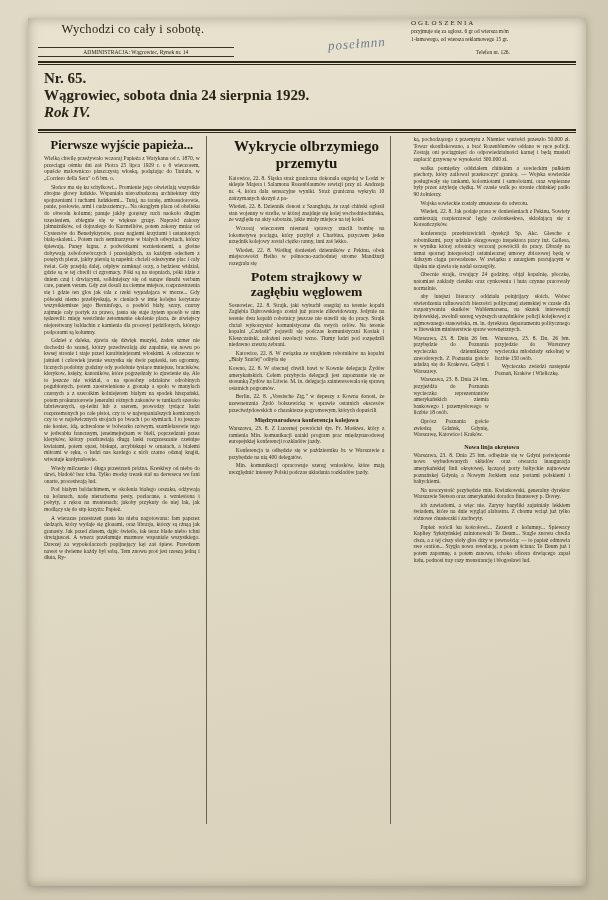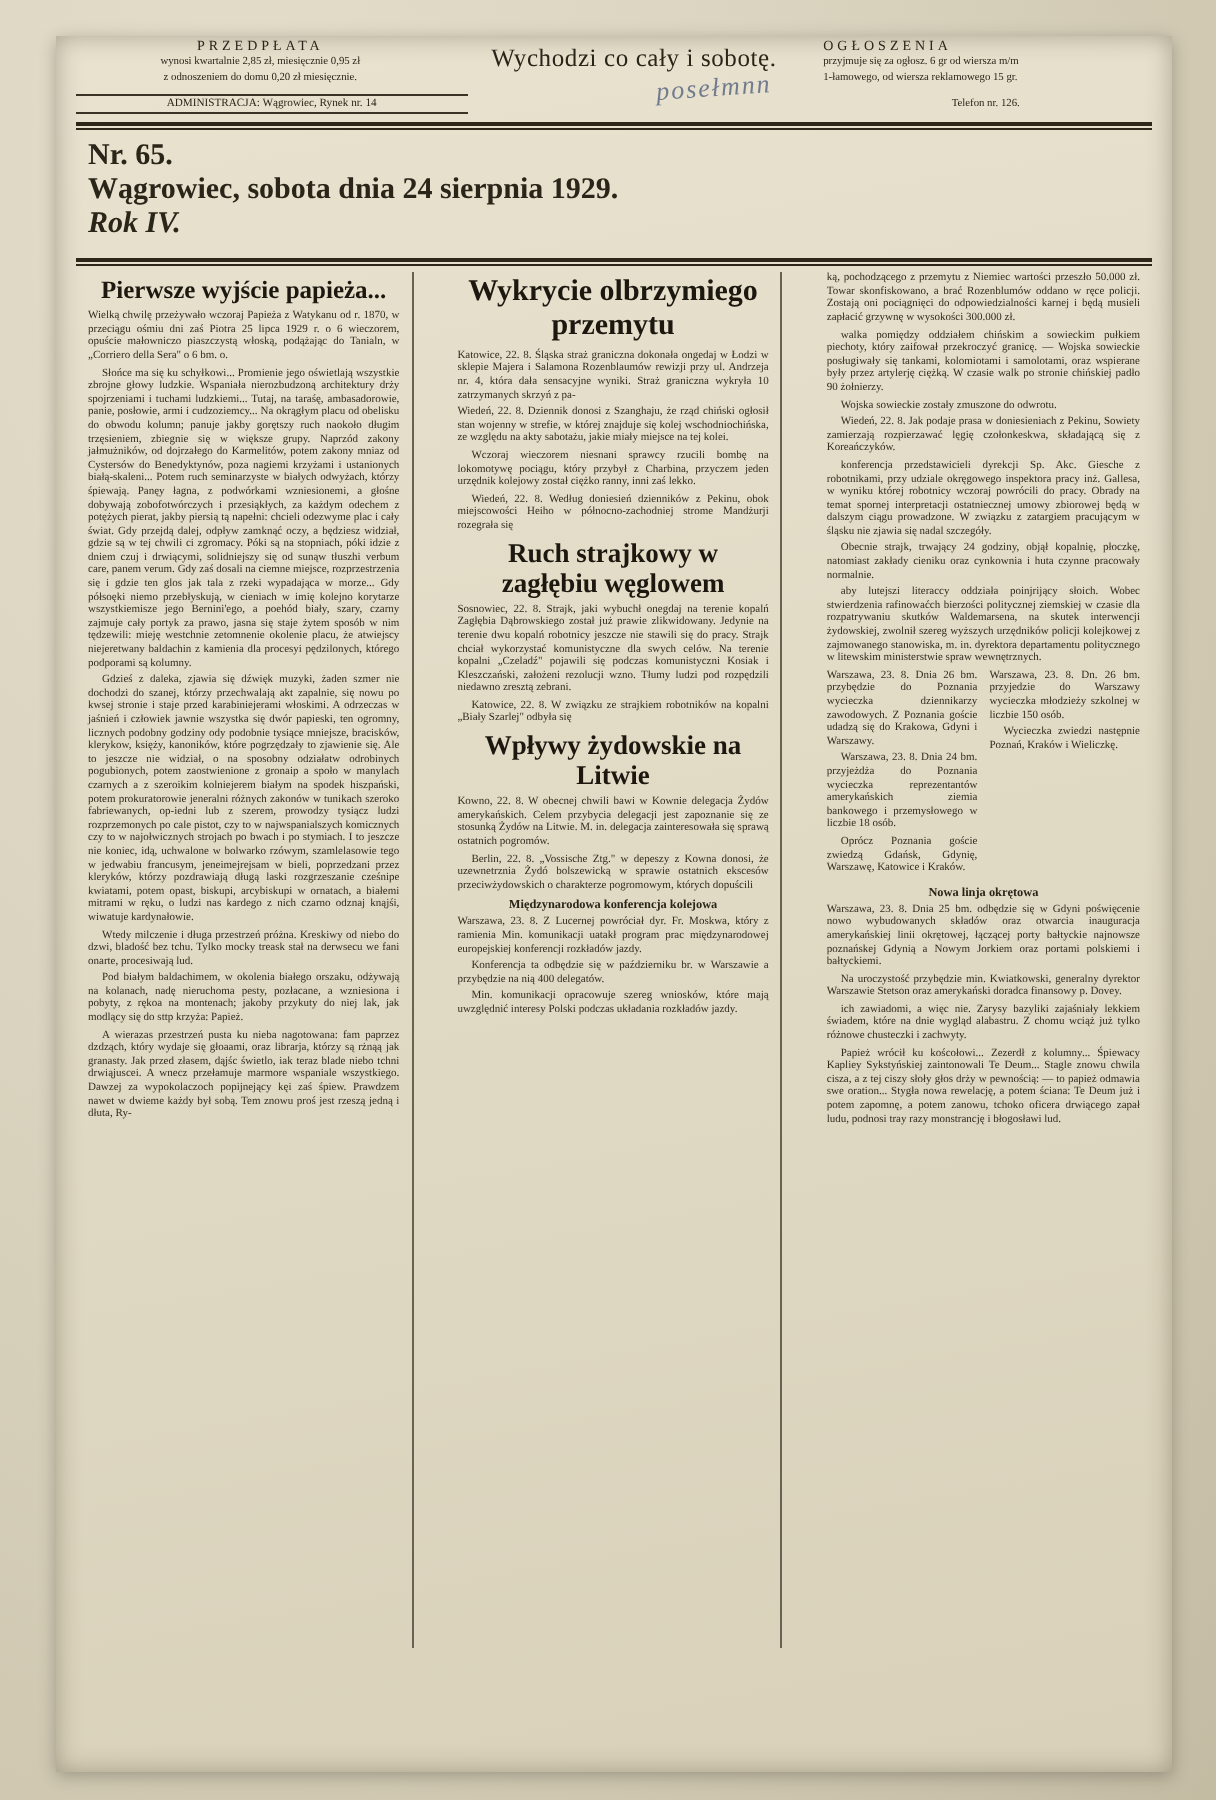--- a/index.html
+++ b/index.html
@@ -121,25 +121,20 @@
 </head>
 <body>
 
 <div class="page">
   <div class="paper">
 
     <div class="scribble">posełmnn</div>
 
 
     <div class="mast-cols">
-      <div class="mast-left">
-        <div class="mast-head">PRZEDPŁATA</div>
-        <div class="mast-sub">wynosi kwartalnie 2,85 zł, miesięcznie 0,95 zł</div>
-        <div class="mast-sub">z odnoszeniem do domu 0,20 zł miesięcznie.</div>
-      </div>
       <div class="mast-mid">
         <div class="wychodzi">Wychodzi co cały i sobotę.</div>
       </div>
       <div class="mast-right">
         <div class="mast-head">OGŁOSZENIA</div>
         <div class="mast-sub">przyjmuje się za ogłosz. 6 gr od wiersza m/m</div>
         <div class="mast-sub">1-łamowego, od wiersza reklamowego 15 gr.</div>
       </div>
     </div>
 
@@ -178,25 +173,24 @@
       </div>
 
       <div class="col">
         <div class="hl hl-big">Wykrycie olbrzymiego przemytu</div>
         <p class="txt first">Katowice, 22. 8. Śląska straż graniczna dokonała ongedaj w Łodzi w sklepie Majera i Salamona Rozenblaumów rewizji przy ul. Andrzeja nr. 4, która dała sensacyjne wyniki. Straż graniczna wykryła 10 zatrzymanych skrzyń z pa-</p>
 
         <p class="txt first">Wiedeń, 22. 8. Dziennik donosi z Szanghaju, że rząd chiński ogłosił stan wojenny w strefie, w której znajduje się kolej wschodniochińska, ze względu na akty sabotażu, jakie miały miejsce na tej kolei.</p>
         <p class="txt">Wczoraj wieczorem niesnani sprawcy rzucili bombę na lokomotywę pociągu, który przybył z Charbina, przyczem jeden urzędnik kolejowy został ciężko ranny, inni zaś lekko.</p>
         <p class="txt">Wiedeń, 22. 8. Według doniesień dzienników z Pekinu, obok miejscowości Heiho w północno-zachodniej strome Mandżurji rozegrała się</p>
 
-        <div class="hl hl-med">Ruch strajkowy w zagłębiu węglowem</div>
+        <div class="hl hl-med">Potem strajkowy w zagłębiu węglowem</div>
         <p class="txt first">Sosnowiec, 22. 8. Strajk, jaki wybuchł onegdaj na terenie kopalń Zagłębia Dąbrowskiego został już prawie zlikwidowany. Jedynie na terenie dwu kopalń robotnicy jeszcze nie stawili się do pracy. Strajk chciał wykorzystać komunistyczne dla swych celów. Na terenie kopalni „Czeladź" pojawili się podczas komunistyczni Kosiak i Kleszczański, założeni rezolucji wzno. Tłumy ludzi pod rozpędzili niedawno zresztą zebrani.</p>
         <p class="txt">Katowice, 22. 8. W związku ze strajkiem robotników na kopalni „Biały Szarlej" odbyła się</p>
 
-        <div class="hl hl-med">Wpływy żydowskie na Litwie</div>
         <p class="txt first">Kowno, 22. 8. W obecnej chwili bawi w Kownie delegacja Żydów amerykańskich. Celem przybycia delegacji jest zapoznanie się ze stosunką Żydów na Litwie. M. in. delegacja zainteresowała się sprawą ostatnich pogromów.</p>
         <p class="txt">Berlin, 22. 8. „Vossische Ztg." w depeszy z Kowna donosi, że uzewnetrznia Żydó bolszewicką w sprawie ostatnich ekscesów przeciwżydowskich o charakterze pogromowym, których dopuścili</p>
 
         <div class="small-head">Międzynarodowa konferencja kolejowa</div>
         <p class="txt first">Warszawa, 23. 8. Z Lucernej powróciał dyr. Fr. Moskwa, który z ramienia Min. komunikacji uatakł program prac międzynarodowej europejskiej konferencji rozkładów jazdy.</p>
         <p class="txt">Konferencja ta odbędzie się w październiku br. w Warszawie a przybędzie na nią 400 delegatów.</p>
         <p class="txt">Min. komunikacji opracowuje szereg wniosków, które mają uwzględnić interesy Polski podczas układania rozkładów jazdy.</p>
       </div>
 
       <div class="col">

